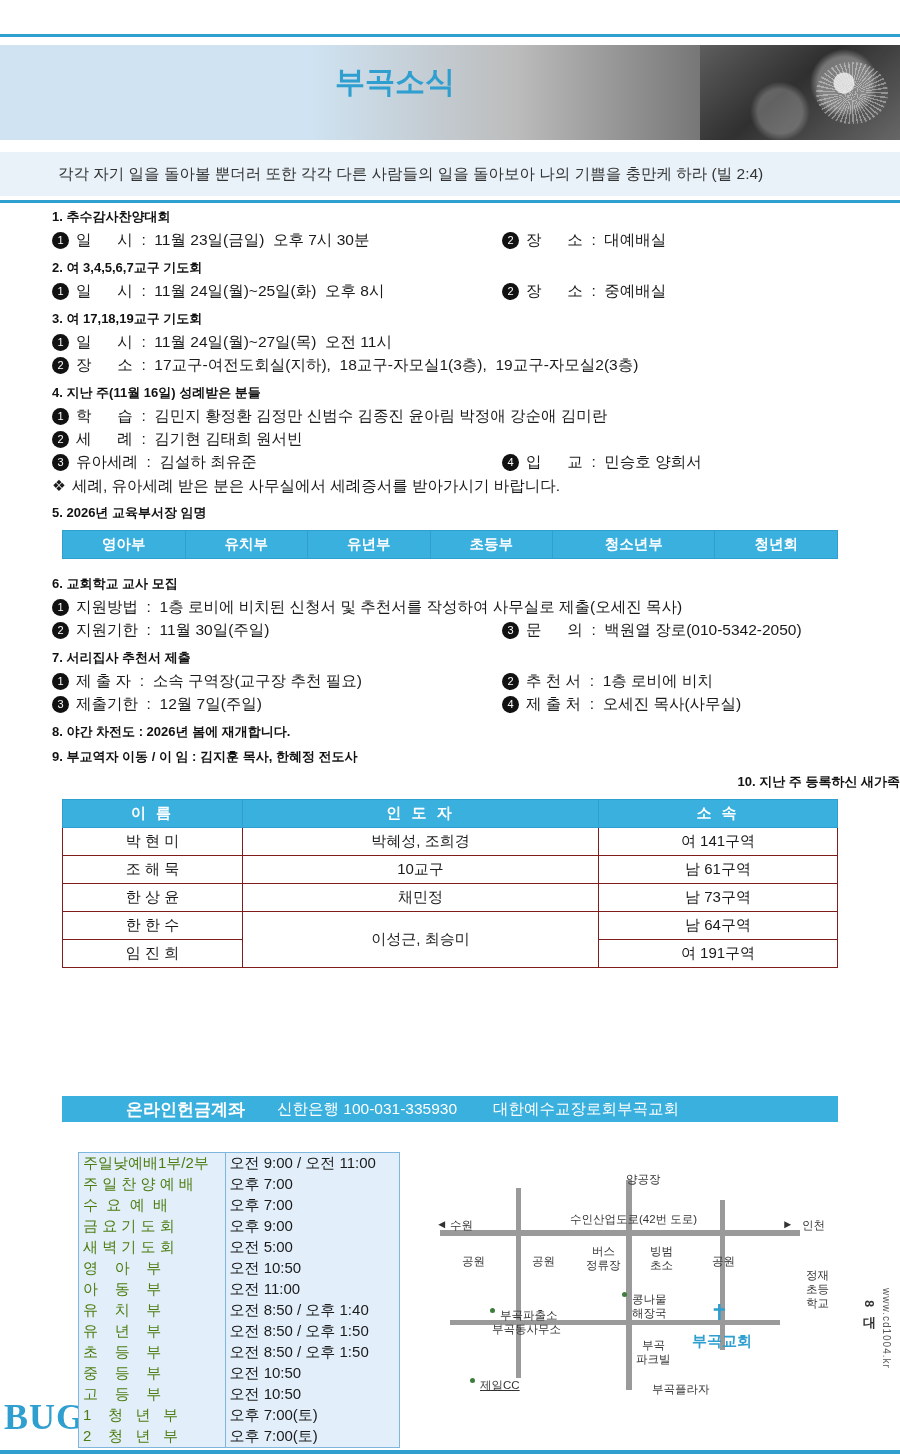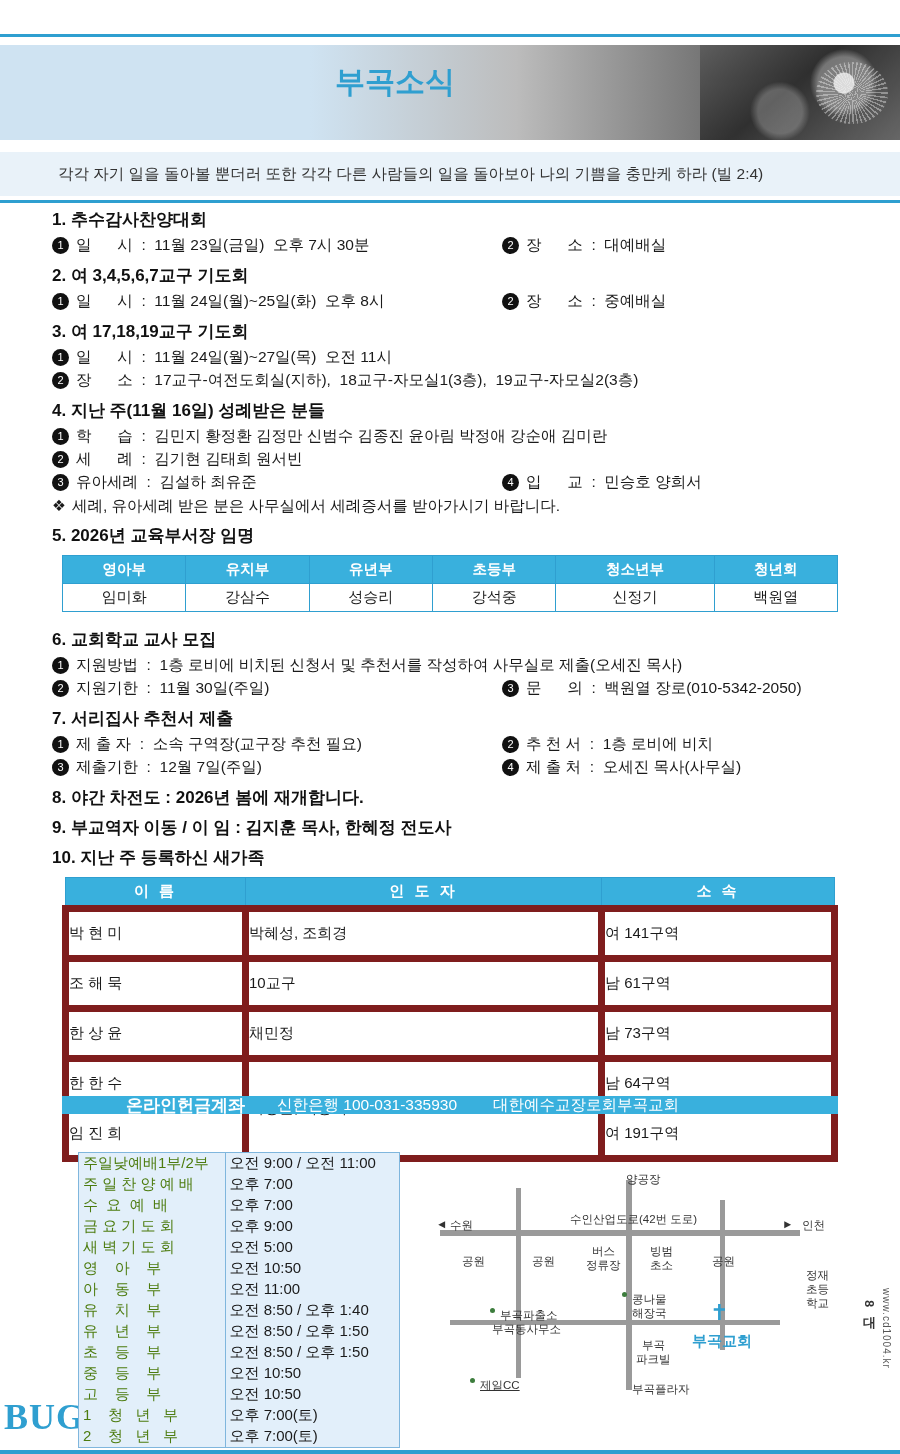--- a/index.html
+++ b/index.html
@@ -61,21 +61,21 @@
     background:#e9f2f9;
     font-size:15.5px; color:#333;
     padding:12px 17px 0 58px;
   }
   .blue-rule { position:absolute; left:0; top:200px; width:900px; height:3px; background:#2f9fd0; }
   .bottom-rule { position:absolute; left:0; bottom:0; width:900px; height:4px; background:#2f9fd0; }
 
   
   .content { position:absolute; left:0; top:208px; width:900px; }
   .sec { padding:0 0 0 52px; margin-bottom:7px; }
-  .sec-title { font-size:17px; font-weight:bold; color:#111; margin-bottom:3px; }
+  .sec-title { font-size:13px; font-weight:bold; color:#111; margin-bottom:3px; }
   .row { display:flex; font-size:15.5px; line-height:1.48; }
   .row .col { display:flex; align-items:baseline; }
   .col-a { width:450px; }
   .num {
     display:inline-block; width:17px; height:17px; line-height:17px;
     border-radius:50%; background:#111; color:#fff; font-size:11px;
     text-align:center; margin-right:7px; flex:none; position:relative; top:-1px;
   }
   .lbl { white-space:pre; }
   .star { font-size:15.5px; line-height:1.5; }
@@ -90,26 +90,26 @@
   }
   .tbl-dept td {
     border:1px solid #2f9fd0; padding:4px 0; text-align:center; font-size:15px;
   }
   .tbl-new { margin:8px 0 0 62px; width:776px; }
   .tbl-new th {
     background:#39b0dd; color:#fff; font-weight:bold; font-size:15px;
     border:1px solid #2f9fd0; padding:4px 0; text-align:center; letter-spacing:3px;
   }
   .tbl-new td {
-    border:7px solid #7f1d1d; padding:12px 0; text-align:left; font-size:15px;
+    border:1px solid #7f1d1d; padding:4px 0; text-align:center; font-size:15px;
   }
 
   
   .bank {
-    position:absolute; left:62px; top:1096px; width:776px; height:18px;
+    position:absolute; left:62px; top:1096px; width:776px; height:26px;
     background:#39b0dd; color:#fff; display:flex; align-items:center;
     font-size:15.5px;
   }
   .bank .b1 { font-weight:bold; font-size:17px; margin-left:64px; }
   .bank .b2 { margin-left:32px; }
   .bank .b3 { margin-left:36px; }
 
   
   .sched {
     position:absolute; left:78px; top:1152px; width:322px;
@@ -243,28 +243,20 @@
     <table class="tbl-dept">
       <tbody>
           <tr>
         <th>영아부</th>
         <th>유치부</th>
         <th>유년부</th>
         <th>초등부</th>
         <th>청소년부</th>
         <th>청년회</th>
       </tr>
-      <tr>
-        <td>임미화</td>
-        <td>강삼수</td>
-        <td>성승리</td>
-        <td>강석중</td>
-        <td>신정기</td>
-        <td>백원열</td>
-      </tr>
     </tbody>
       </table>
 
     <div class="sec" style="margin-top:16px;">
       <div class="sec-title">6.  교회학교  교사  모집</div>
       <div class="row">
         <div class="col">
             <span class="num">1</span>
             <span class="lbl">지원방법  :  1층 로비에 비치된 신청서 및 추천서를 작성하여 사무실로 제출(오세진 목사)</span>
           </div>
@@ -306,21 +298,21 @@
     </div>
 
     <div class="sec">
       <div class="sec-title">8.  야간 차전도  :  2026년 봄에 재개합니다.</div>
     </div>
 
     <div class="sec">
       <div class="sec-title">9.  부교역자 이동 /  이      임  :  김지훈 목사,  한혜정 전도사</div>
     </div>
 
-    <div class="sec" style="margin-bottom:0;">
+    <div class="sec" style="margin-bottom:0;text-align:right;">
       <div class="sec-title">10.  지난 주  등록하신  새가족</div>
     </div>
     <table class="tbl-new">
       <tbody>
           <tr>
         <th style="width:180px">이     름</th>
         <th style="width:356px">인  도  자</th>
         <th>소     속</th>
       </tr>
       <tr>
@@ -444,21 +436,21 @@
     <div class="lbl2" style="left:386px;top:108px;">정재</div>
     <div class="lbl2" style="left:386px;top:122px;">초등</div>
     <div class="lbl2" style="left:386px;top:136px;">학교</div>
     <div class="lbl2" style="left:212px;top:132px;">콩나물</div>
     <div class="lbl2" style="left:212px;top:146px;">해장국</div>
     <div class="lbl2" style="left:80px;top:148px;">부곡파출소</div>
     <div class="lbl2" style="left:72px;top:162px;">부곡동사무소</div>
     <div class="lbl2" style="left:222px;top:178px;">부곡</div>
     <div class="lbl2" style="left:216px;top:192px;">파크빌</div>
     <div class="lbl2" style="left:60px;top:218px;text-decoration:underline;">제일CC</div>
-    <div class="lbl2" style="left:212px;top:222px;">부곡플라자</div>
+    <div class="lbl2" style="left:232px;top:222px;">부곡플라자</div>
 
     <div class="dot" style="left:70px;top:148px;"></div>
     <div class="dot" style="left:202px;top:132px;"></div>
     <div class="dot" style="left:50px;top:218px;"></div>
 
     <div class="cross" style="left:290px;top:140px;">✝</div>
     <div class="church" style="left:272px;top:172px;">부곡교회</div>
   </div>
 
   <div class="sidecode">www.cd1004.kr</div>

